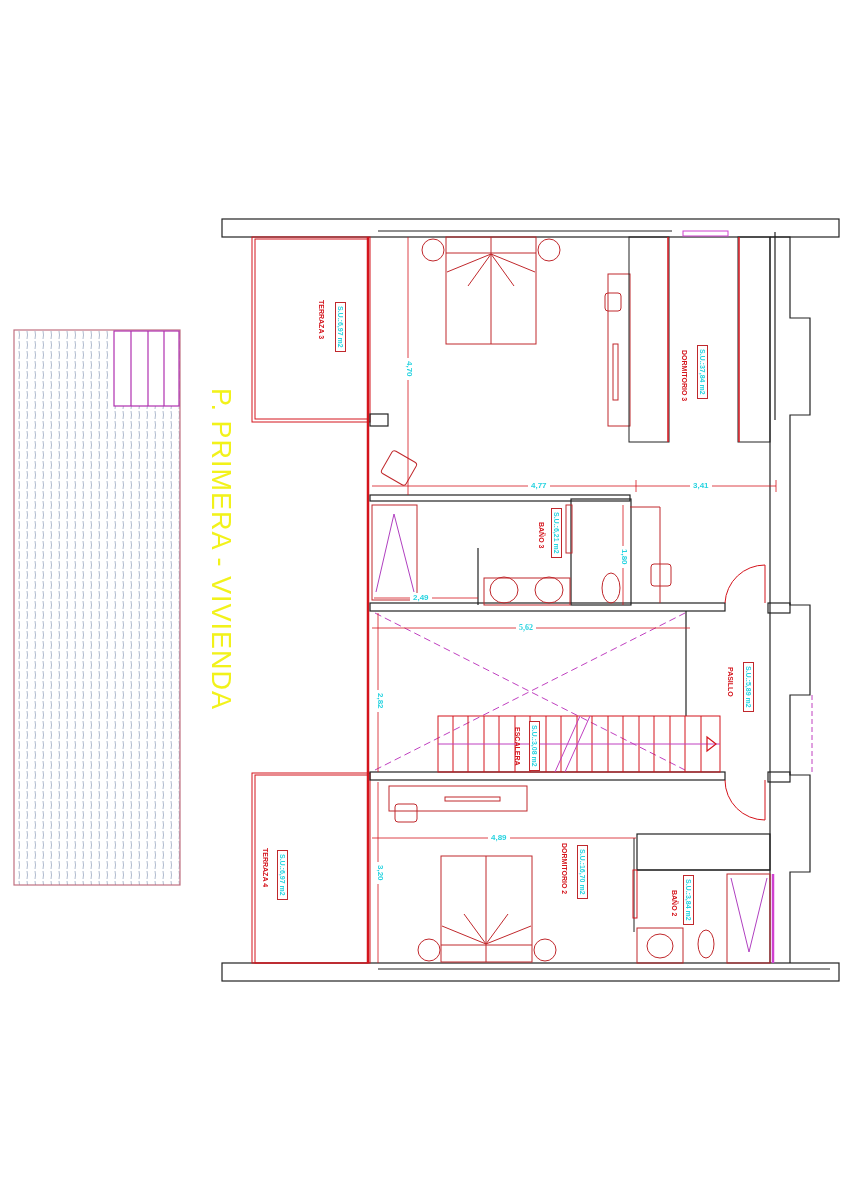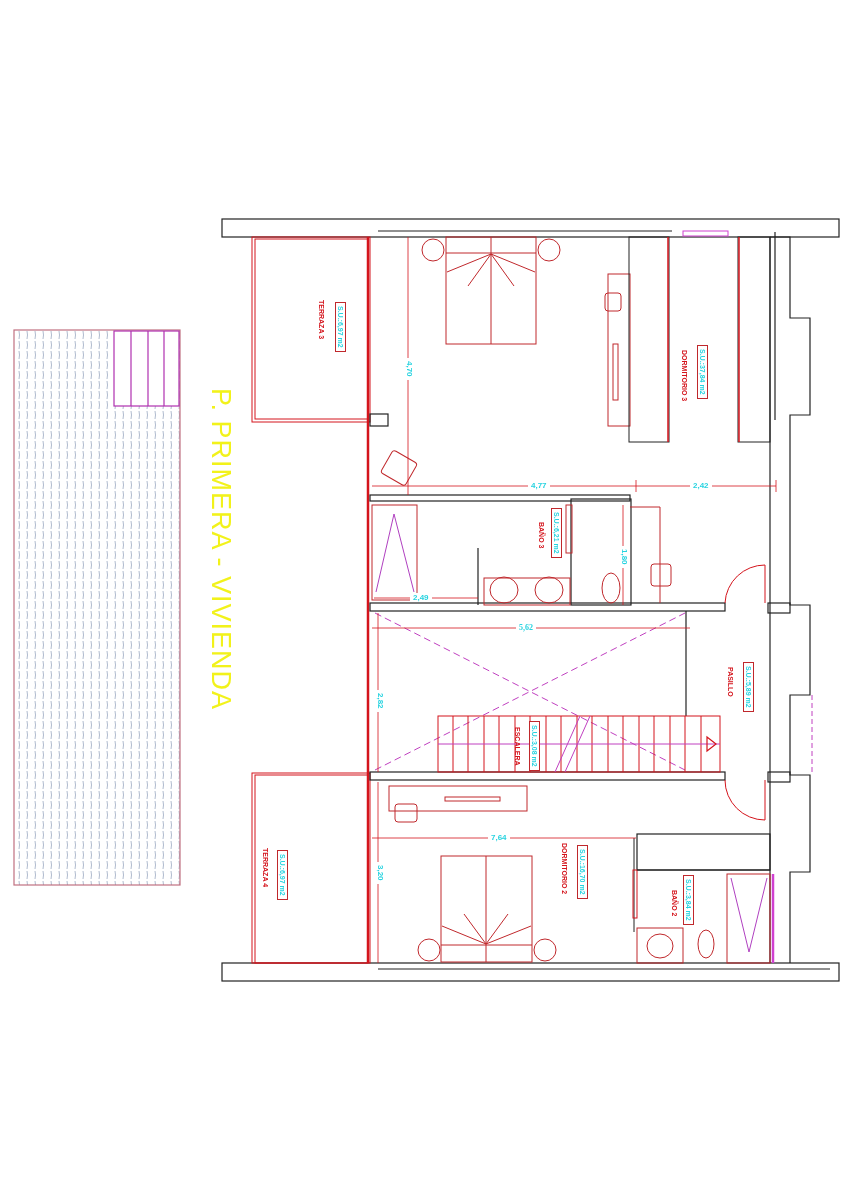--- a/index.html
+++ b/index.html
@@ -223,19 +223,19 @@
 
 <div class="rot-label" style="left:277px; top:848px;">
   <span class="room-name">TERRAZA 4</span>
 </div>
 <div class="rot-label" style="left:294px; top:850px;">
   <span class="room-area">S.U.:6,97 m2</span>
 </div>
 
 <div class="dim v" style="left:414px; top:358px;">4,70</div>
 <div class="dim" style="left:490px; top:481px;margin-left:38px;">4,77</div>
-<div class="dim" style="left:690px; top:481px;">2,42</div>
+<div class="dim" style="left:690px; top:481px;">3,41</div>
 <div class="dim" style="left:410px; top:593px;">2,49</div>
 <div class="dim v" style="left:629px; top:546px;">1,80</div>
 <div class="dim" style="left:516px; top:623px;font-family:Liberation Serif, serif;">5,62</div>
 <div class="dim v" style="left:385px; top:690px;">2,82</div>
-<div class="dim" style="left:488px; top:833px;">7,64</div>
+<div class="dim" style="left:488px; top:833px;">4,89</div>
 <div class="dim v" style="left:385px; top:862px;">3,20</div>
 
 </body></html>

